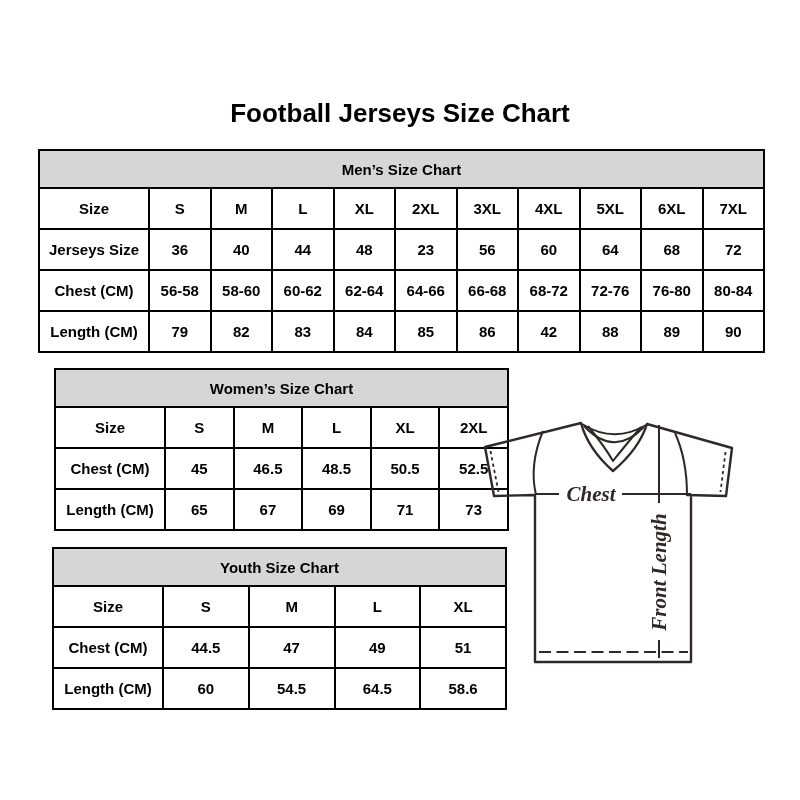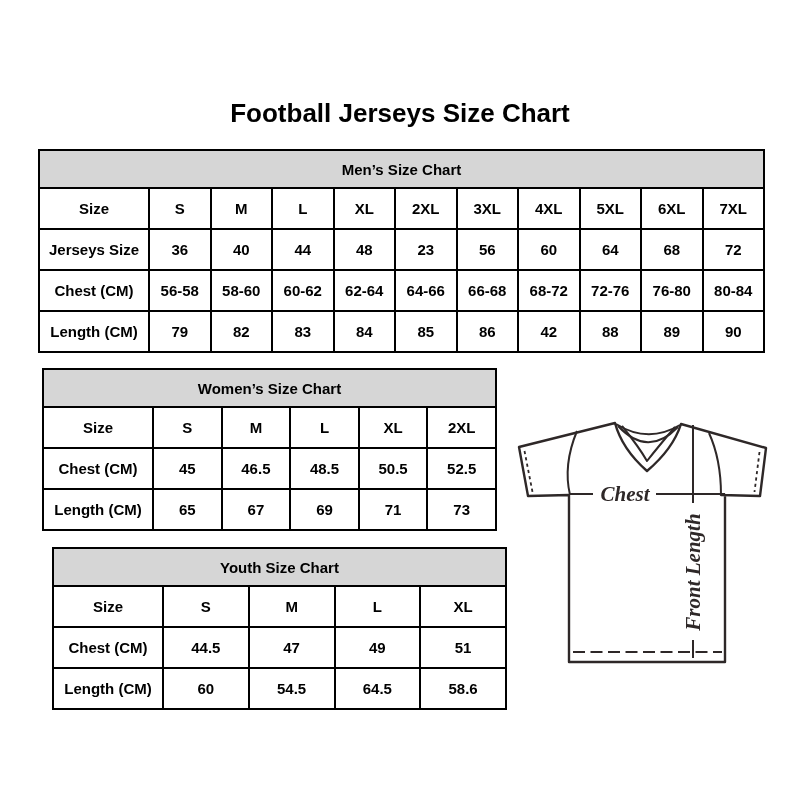--- a/index.html
+++ b/index.html
@@ -37,25 +37,25 @@
     overflow: hidden;
     white-space: nowrap;
   }
   td.table-title {
     height: 36px;
     font-size: 16px;
     background: #d6d6d6;
   }
   table.size-table tbody td { height: 39px; }
   #men-table   { left: 38px; top: 149px; width: 727px; }
-  #women-table { left: 42px; top: 368px; width: 455px; padding-left: 32px; }
+  #women-table { left: 54px; top: 368px; width: 455px; padding-left: 32px; }
   #youth-table { left: 52px; top: 547px; width: 455px; }
   .jersey-wrap {
     position: absolute;
-    left: 503px; top: 395px;
+    left: 469px; top: 395px;
     width: 280px; height: 290px;
   }
   .jersey-wrap svg { display: block; width: 280px; height: 290px; }
   .diagram-label {
     font-family: "Liberation Serif", serif;
     font-style: italic;
     font-weight: 700;
     font-size: 21px;
   }
 </style>

